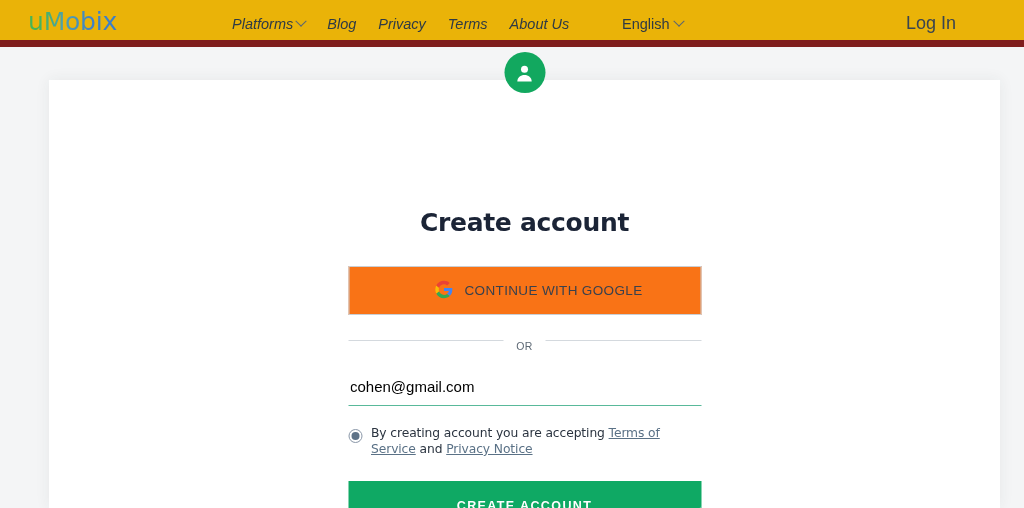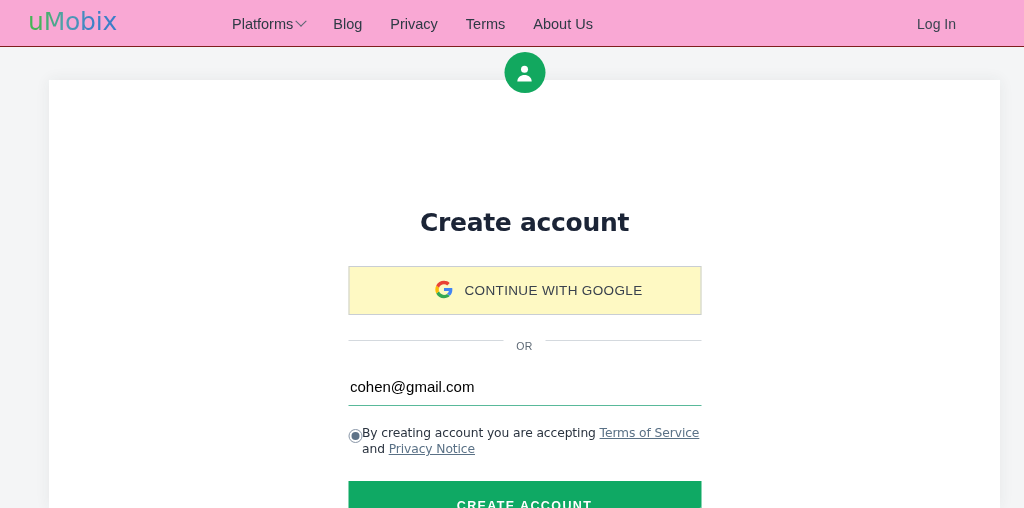--- a/index.html
+++ b/index.html
@@ -11,22 +11,22 @@
   body {
     font-family: "Liberation Sans", sans-serif;
     background: #f4f5f6;
     -webkit-font-smoothing: antialiased;
   }
 
   
   .header {
     position: relative;
     height: 47px;
-    background: #f9a8d4;
-    border-bottom: 1px solid #7f1d1d;
+    background: #eab308;
+    border-bottom: 7px solid #7f1d1d;
     display: flex;
     align-items: center;
   }
   .logo {
     position: absolute;
     left: 28px;
     top: 7px;
     font-size: 25px;
     font-weight: 400;
     letter-spacing: -0.2px;
@@ -37,21 +37,22 @@
     -webkit-text-fill-color: transparent;
     font-family: "DejaVu Sans", sans-serif;
   }
   .nav {
     position: absolute;
     left: 232px;
     top: 0;
     height: 47px;
     display: flex;
     align-items: center;
-    gap: 28px;
+    gap: 22px;
+    font-style: italic;
   }
   .nav-item {
     font-size: 14.5px;
     color: #2e3a45;
     display: inline-flex;
     align-items: center;
     gap: 4px;
     cursor: pointer;
     white-space: nowrap;
   }
@@ -75,21 +76,21 @@
     color: #2e3a45;
     cursor: pointer;
   }
   .login {
     position: absolute;
     right: 68px;
     top: 0;
     height: 47px;
     display: flex;
     align-items: center;
-    font-size: 14px;
+    font-size: 18px;
     color: #3a4450;
     cursor: pointer;
   }
 
   
   .page {
     position: relative;
     height: 461px;
     background: #f4f5f6;
   }
@@ -132,21 +133,21 @@
     color: #1b2436;
     letter-spacing: -0.3px;
     font-family: "DejaVu Sans", sans-serif;
   }
 
   .google-btn {
     margin-top: 29px;
     height: 49px;
     width: 100%;
     border: 1px solid #c9ced4;
-    background: #fef9c3;
+    background: #f97316;
     display: flex;
     align-items: center;
     justify-content: center;
     gap: 11px;
     cursor: pointer;
     padding-left: 28px;
   }
   .google-label {
     font-size: 13.5px;
     letter-spacing: 0.35px;
@@ -173,21 +174,21 @@
     font-size: 15px;
     color: #000000;
     padding: 4px 2px 10px 2px;
     display: block;
   }
 
   .terms-row {
     margin-top: 19px;
     display: flex;
     align-items: flex-start;
-    gap: 0;
+    gap: 9px;
   }
   .checkbox {
     flex: 0 0 auto;
     margin-top: 4px;
     width: 14px;
     height: 14px;
     border-radius: 50%;
     border: 1.5px solid #8a97a8;
     background: #ffffff;
     display: flex;
@@ -253,20 +254,24 @@
     <span class="nav-item">
       <span>Platforms</span>
       <i class="caret"></i>
     </span>
     <span class="nav-item">Blog</span>
     <span class="nav-item">Privacy</span>
     <span class="nav-item">Terms</span>
     <span class="nav-item">About Us</span>
   </nav>
 
+  <div class="lang">
+    <span>English</span>
+    <i class="caret"></i>
+  </div>
 
   <div class="login">Log In</div>
 </div>
 
 <div class="page">
   <div class="card">
 
     <div class="avatar">
       <svg width="24" height="24" viewBox="0 0 24 24" aria-hidden="true">
         <circle cx="12" cy="8.2" r="3.5" fill="#ffffff"></circle>

